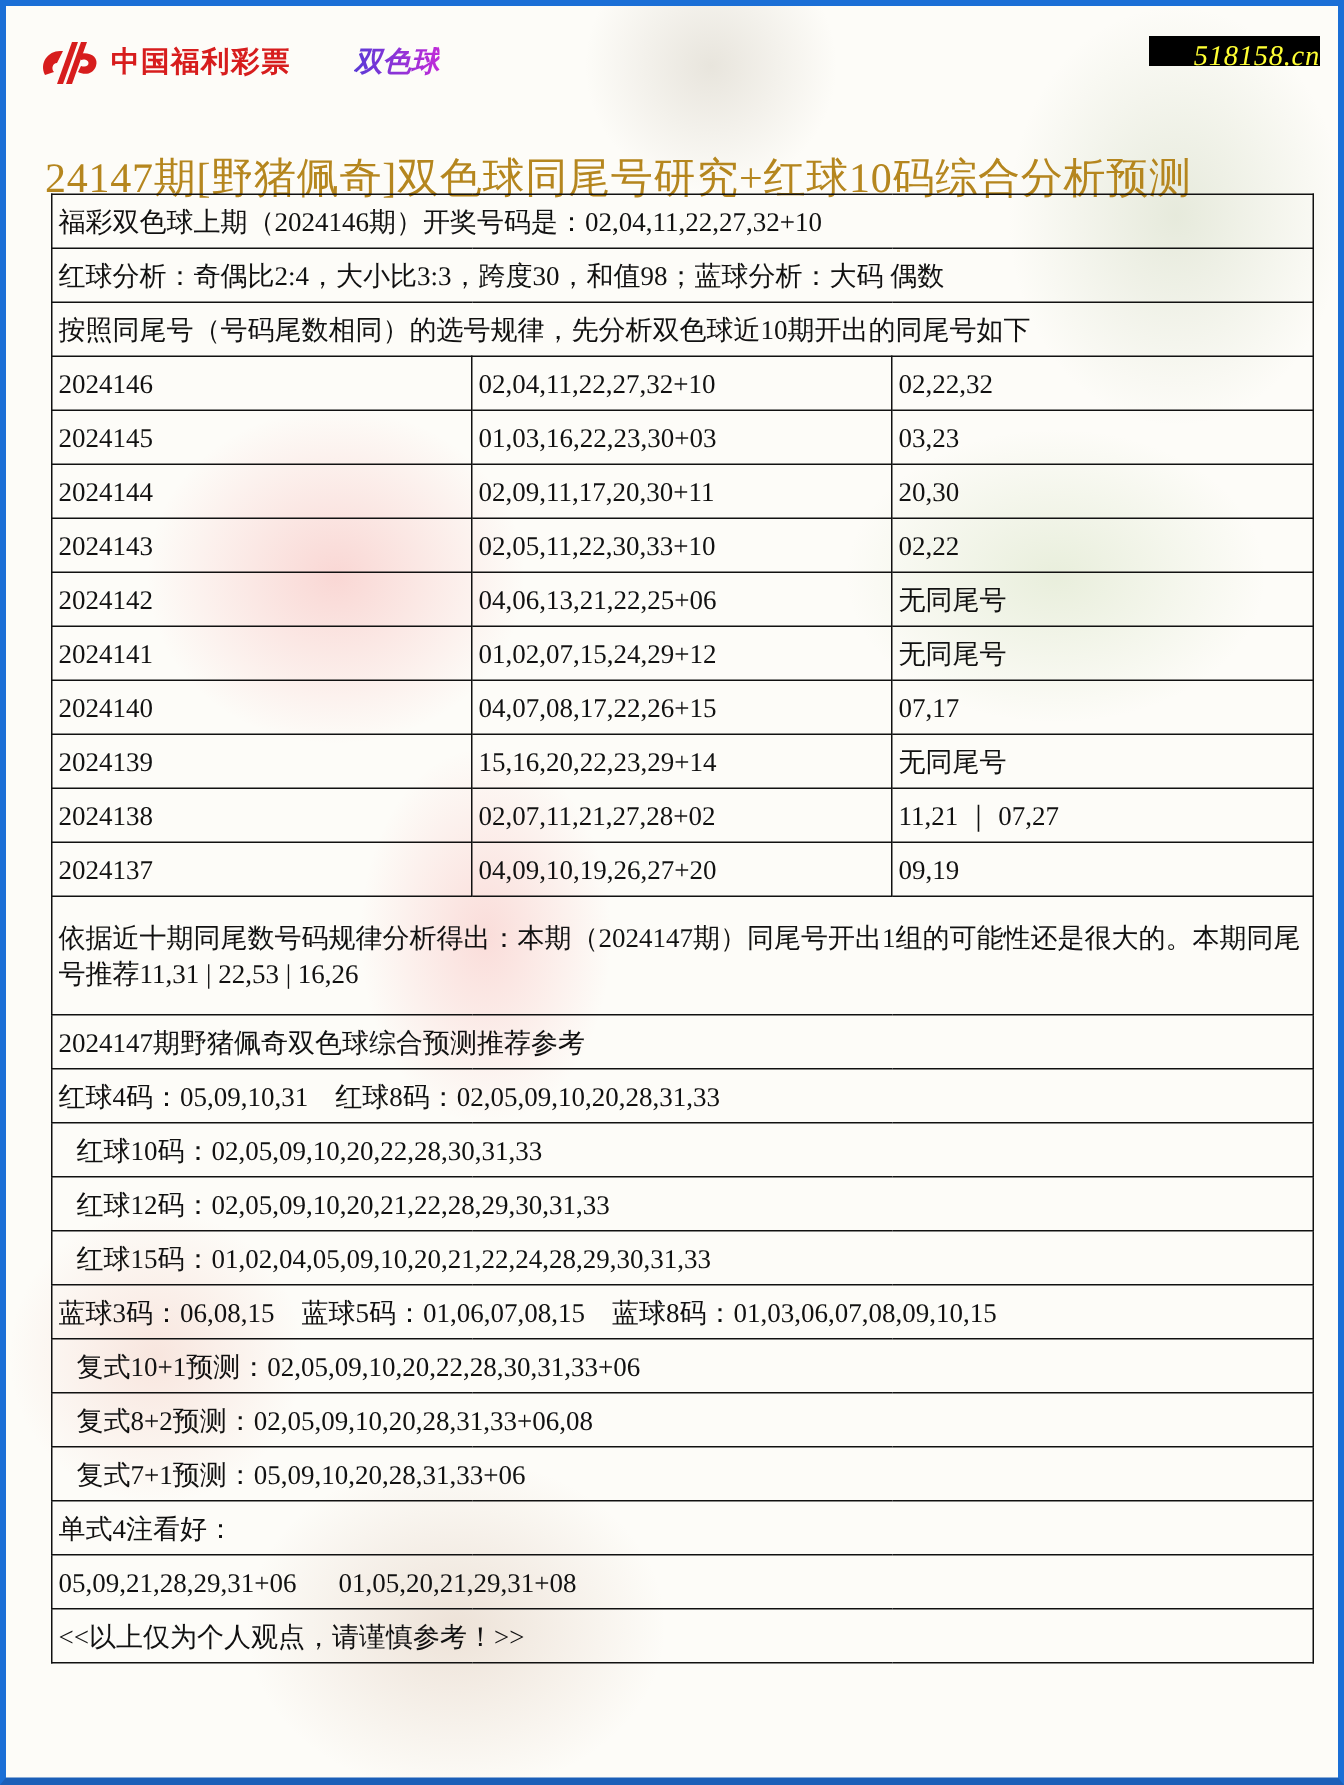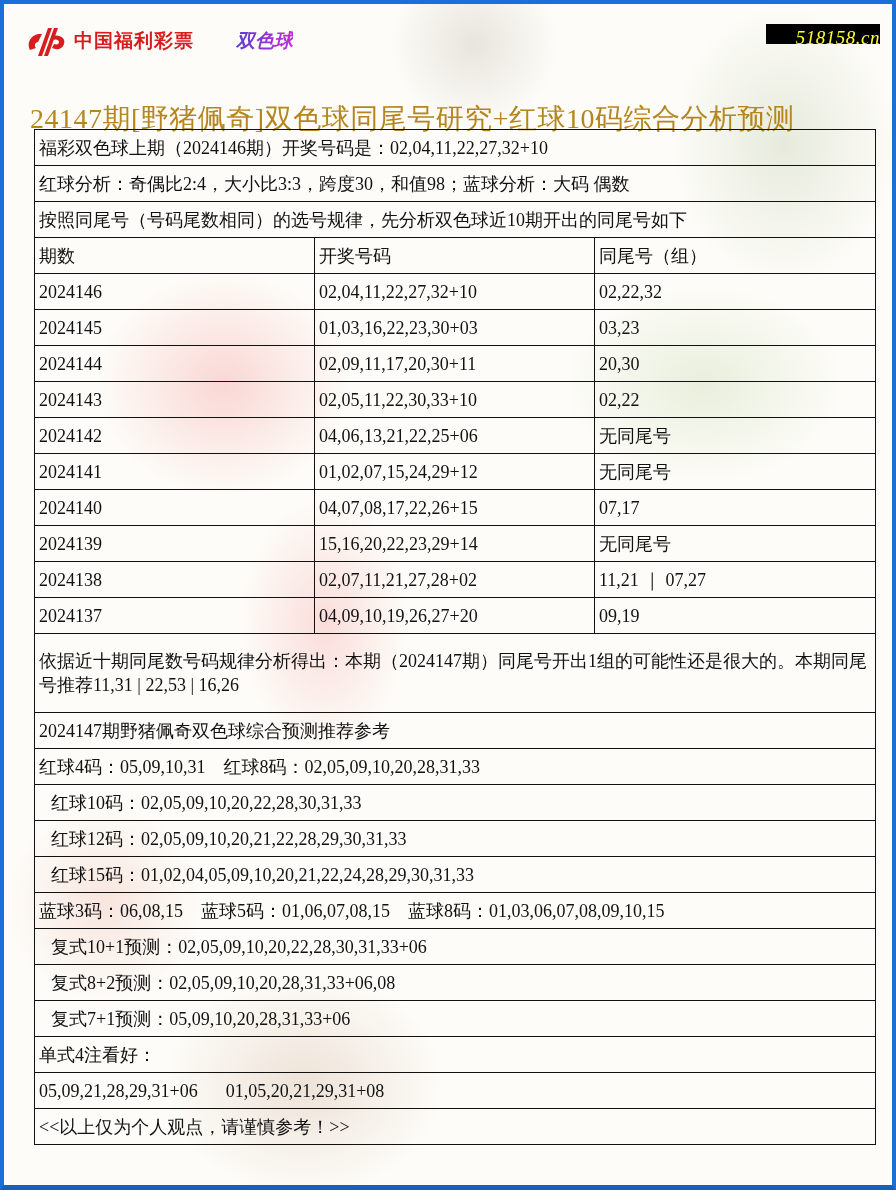--- a/index.html
+++ b/index.html
@@ -96,25 +96,20 @@
         <tr>
       <td colspan="3">福彩双色球上期（2024146期）开奖号码是：02,04,11,22,27,32+10</td>
     </tr>
     <tr>
       <td colspan="3">红球分析：奇偶比2:4，大小比3:3，跨度30，和值98；蓝球分析：大码 偶数</td>
     </tr>
     <tr>
       <td colspan="3">按照同尾号（号码尾数相同）的选号规律，先分析双色球近10期开出的同尾号如下</td>
     </tr>
     <tr>
-      <td>期数</td>
-      <td>开奖号码</td>
-      <td>同尾号（组）</td>
-    </tr>
-    <tr>
       <td>2024146</td>
       <td>02,04,11,22,27,32+10</td>
       <td>02,22,32</td>
     </tr>
     <tr>
       <td>2024145</td>
       <td>01,03,16,22,23,30+03</td>
       <td>03,23</td>
     </tr>
     <tr>

